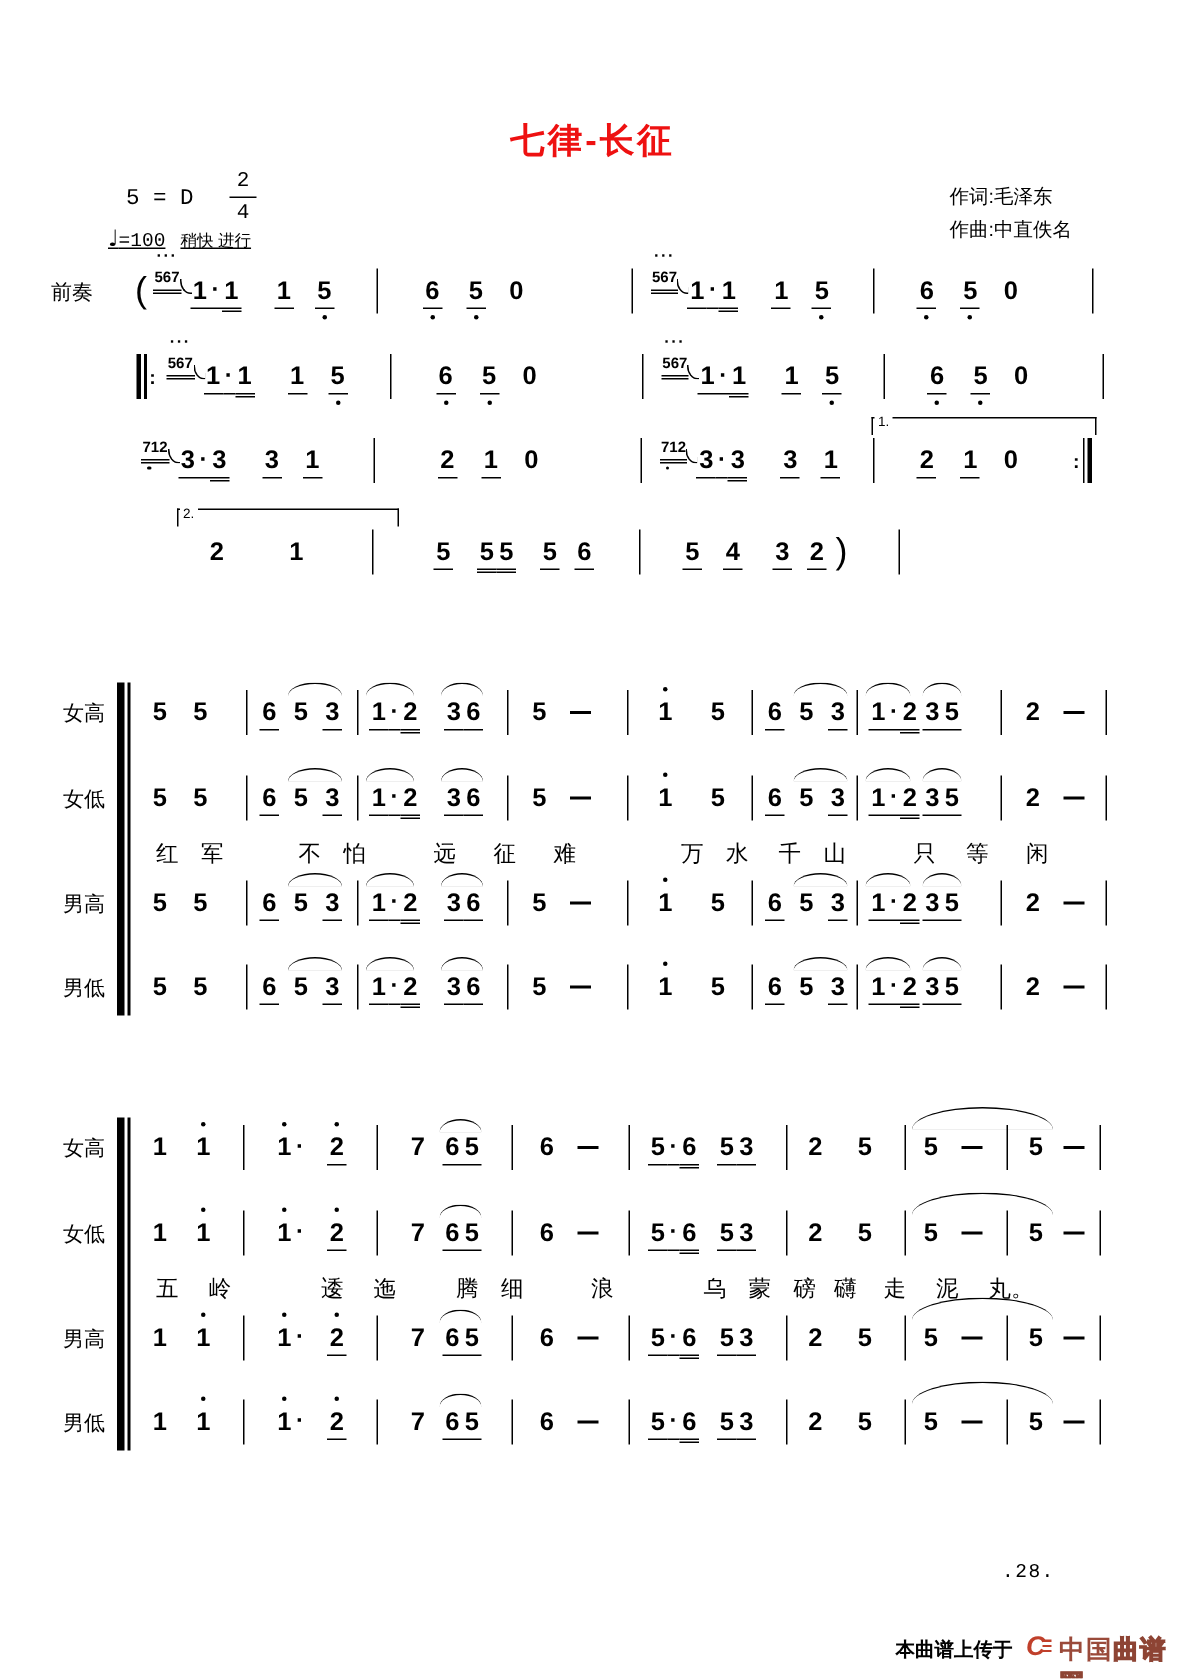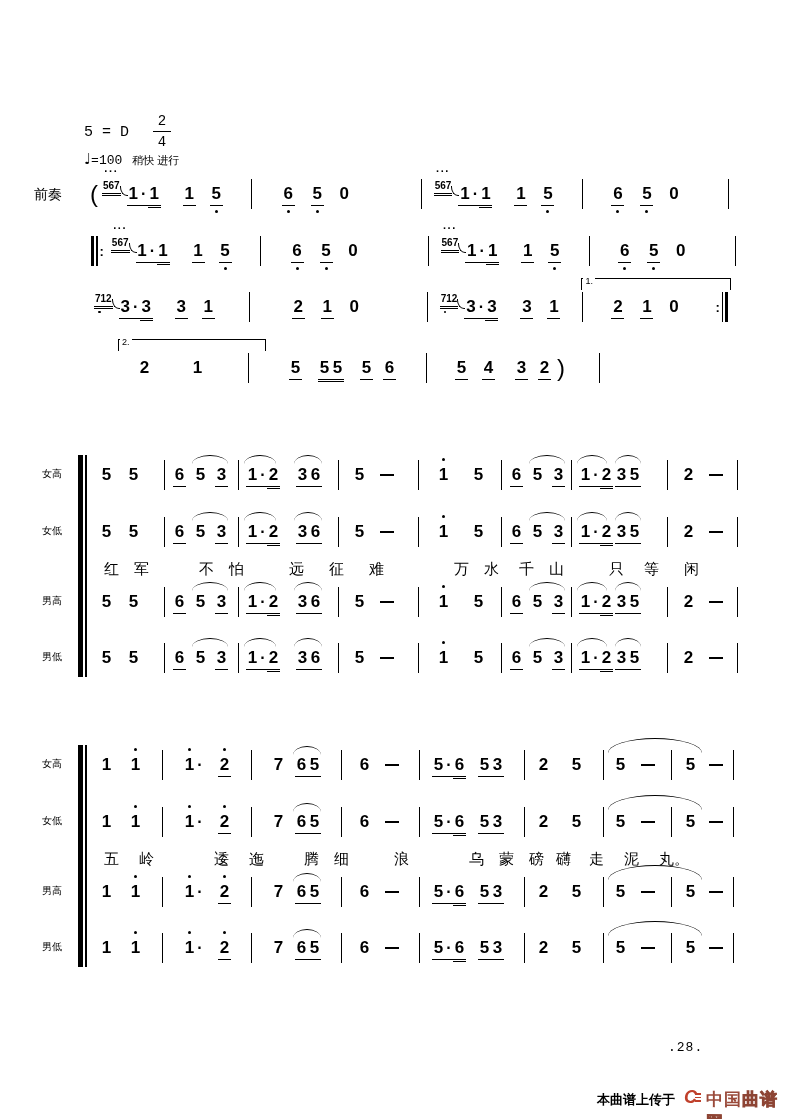--- a/index.html
+++ b/index.html
@@ -5,26 +5,26 @@
   html,body{margin:0;padding:0;background:#fff;}
   .page{position:relative;width:790px;height:1119px;background:#fff;overflow:hidden;
         font-family:"Liberation Sans",sans-serif;color:#000;}
   .title{position:absolute;top:78px;left:0;width:100%;text-align:center;
          font-size:23px;font-weight:bold;letter-spacing:2px;}
   .keyblock{position:absolute;left:84px;top:124px;font-family:"Liberation Mono",monospace;font-size:15px;}
   .frac{position:absolute;left:153px;top:112px;width:18px;text-align:center;
         font-family:"Liberation Mono",monospace;font-size:14px;line-height:1;}
   .frac .fn{display:block;padding:2px 0;}
   .frac .fl{display:block;height:1px;background:#000;margin:1px 0;}
-  .tempo{position:absolute;left:84px;top:150px;font-size:13px;font-family:"Liberation Mono",monospace;}
+  .tempo{position:absolute;left:72px;top:150px;font-size:13px;font-family:"Liberation Mono",monospace;text-decoration:underline;}
   .tempo .tnote{font-size:15px;font-family:"DejaVu Sans",sans-serif;}
   .tempo .twords{font-size:11px;margin-left:10px;font-family:"Liberation Sans",sans-serif;}
   .credits{position:absolute;left:633px;top:120px;font-size:13px;line-height:22px;}
   .preludelabel{position:absolute;left:34px;top:186px;font-size:14px;}
-  .vlabel-voice{position:absolute;left:42px;font-size:10px;width:36px;}
+  .vlabel-voice{position:absolute;left:42px;font-size:14px;width:36px;}
   .line{position:absolute;left:90px;height:34px;display:flex;align-items:center;}
   .lyrline{position:absolute;left:90px;height:20px;display:flex;align-items:center;}
   .nt{position:relative;display:inline-block;min-width:13px;height:22px;line-height:22px;
       text-align:center;font-size:17px;font-weight:bold;}
   .ndot{min-width:8px;font-size:16px;}
   .u1{border-bottom:1.5px solid #000;}
   .u2{border-bottom:1.5px solid #000;}
   .u2::after{content:"";position:absolute;left:0;right:0;bottom:-3.5px;height:1.5px;background:#000;}
   .hi::before{content:"";position:absolute;top:-6px;left:50%;margin-left:-1.5px;width:3px;height:3px;border-radius:50%;background:#000;}
   .lo::after{content:"";position:absolute;bottom:-8px;left:50%;margin-left:-1.5px;width:3px;height:3px;border-radius:50%;background:#000;}
@@ -60,33 +60,38 @@
   .f-logo{position:absolute;left:684px;top:2px;width:20px;height:20px;}
   .logo-c{position:absolute;left:0;top:0;font-size:18px;line-height:18px;font-weight:bold;font-style:italic;}
   .logo-bars{position:absolute;left:11px;top:5px;width:6px;height:10px;}
   .f-site{position:absolute;left:706px;top:2px;font-size:17px;font-weight:bold;letter-spacing:1px;}
   .f-site .outl{-webkit-text-stroke:0.8px #8d4434;}
 </style>
 </head>
 <body>
 
 <div class="page">
+  <div class="title" style="color: rgb(238, 17, 17);">七律-长征</div>
 
   <div class="keyblock">
     <span>5 = D</span>
   </div>
   <div class="frac">
     <span class="fn">2</span>
     <span class="fl"></span>
     <span class="fn">4</span>
   </div>
   <div class="tempo">
     <span class="tnote">♩</span><span>=100</span><span class="twords">稍快  进行</span>
   </div>
 
+  <div class="credits">
+    <div>作词:毛泽东</div>
+    <div>作曲:中直佚名</div>
+  </div>
 
   <div class="preludelabel">前奏</div>
 
   <div id="score">
       <div class="line" style="top: 177px;">
         <span class="psym">(</span>
         <span class="grace" style="margin-left: 4px;"><span class="gdots">···</span><span class="gtxt">567</span><span class="ghook"></span></span>
         <span class="nt u1" style="margin-left: 6px;">1</span>
         <span class="nt ndot u1">·</span>
         <span class="nt u2">1</span>

